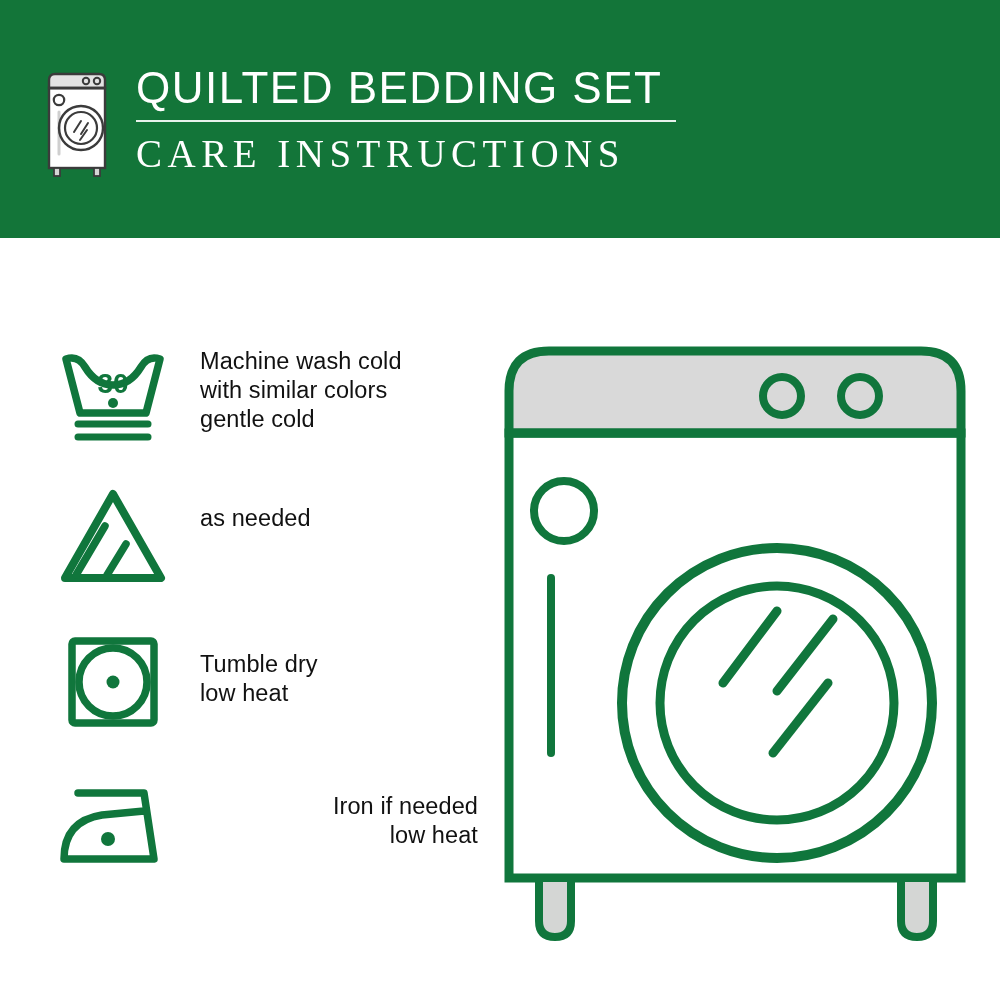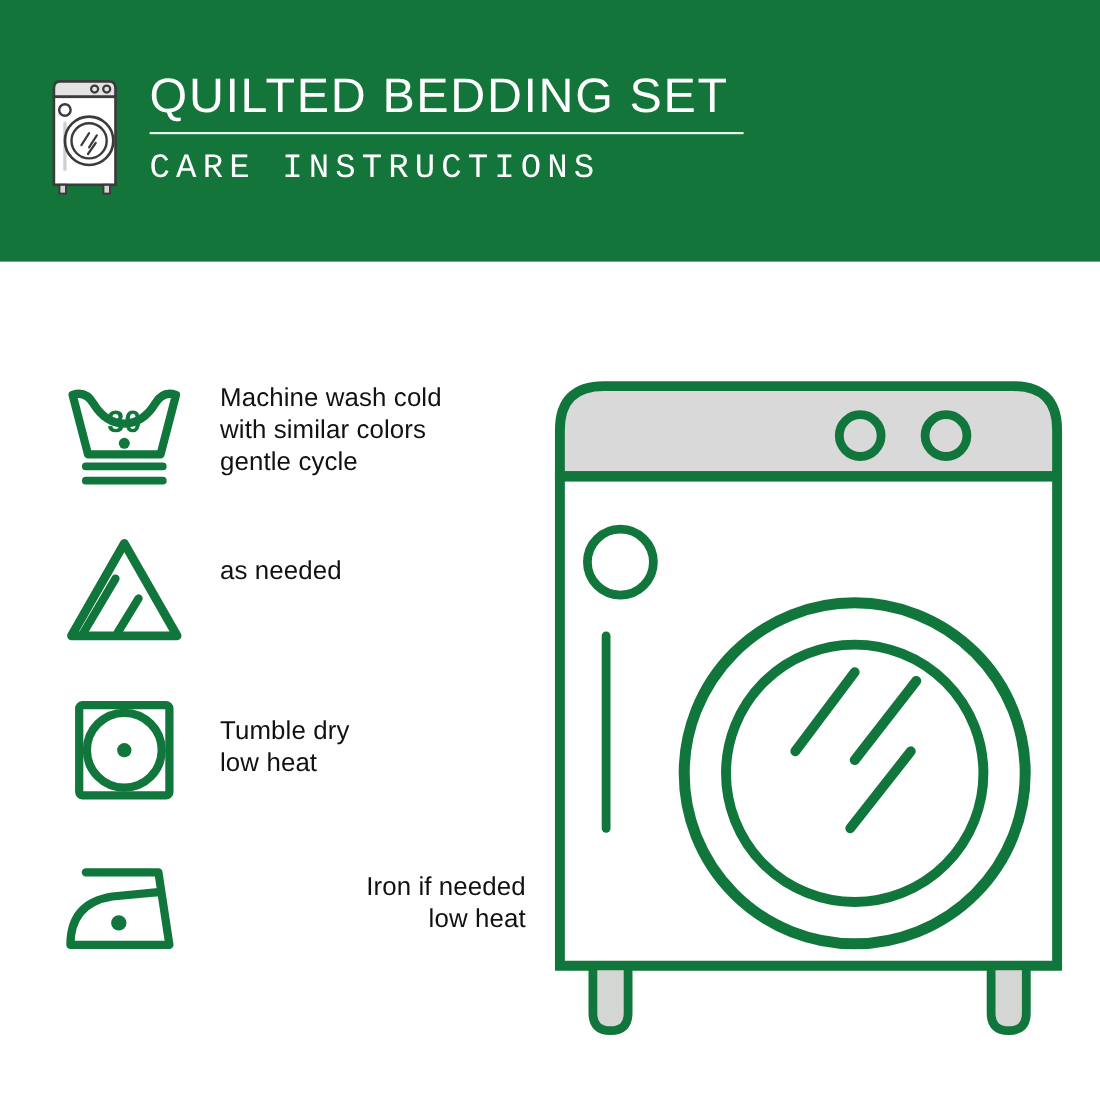--- a/index.html
+++ b/index.html
@@ -64,22 +64,22 @@
 
   #title-divider {
     width: 540px;
     height: 2px;
     background: #e8f2ec;
     margin-top: 8px;
     margin-bottom: 10px;
   }
 
   #subtitle {
-    font-family: Liberation Mono, monospace;
-    font-size: 31px;
+    font-family: Liberation Serif, serif;
+    font-size: 39px;
     line-height: 44px;
     font-weight: 400;
     color: #ffffff;
     letter-spacing: 5.5px;
     white-space: nowrap;
   }
 
   
   #body-area {
     position: absolute;
@@ -203,21 +203,21 @@
             <path d="M8 22 Q20 18 27 30 Q38 48 55 48 Q72 48 83 30 Q90 18 102 22 L88 76 L22 76 Z" fill="none" stroke="#10763c" stroke-width="7.5" stroke-linejoin="round" stroke-linecap="round"></path>
             <text x="55" y="56" text-anchor="middle" font-family="Liberation Sans, sans-serif" font-size="28" font-weight="bold" fill="#10763c">30</text>
             <circle cx="55" cy="66" r="5" fill="#10763c"></circle>
             <line x1="20" y1="87" x2="90" y2="87" stroke="#10763c" stroke-width="7" stroke-linecap="round"></line>
             <line x1="20" y1="100" x2="90" y2="100" stroke="#10763c" stroke-width="7" stroke-linecap="round"></line>
           </svg>
         </div>
         <div class="care-text">
           <span class="line">Machine wash cold</span>
           <span class="line">with similar colors</span>
-          <span class="line">gentle cycle</span>
+          <span class="line">gentle cold</span>
         </div>
       </div>
 
       <div class="care-item" id="care-item-1">
         <div class="care-symbol">
           <svg viewBox="0 0 110 108" width="110" height="108" aria-hidden="true">
             <path d="M55 12 L103 96 L7 96 Z" fill="none" stroke="#10763c" stroke-width="8" stroke-linejoin="round"></path>
             <line x1="47" y1="44" x2="18" y2="93" stroke="#10763c" stroke-width="7.5" stroke-linecap="round"></line>
             <line x1="68" y1="62" x2="49" y2="93" stroke="#10763c" stroke-width="7.5" stroke-linecap="round"></line>
           </svg>

